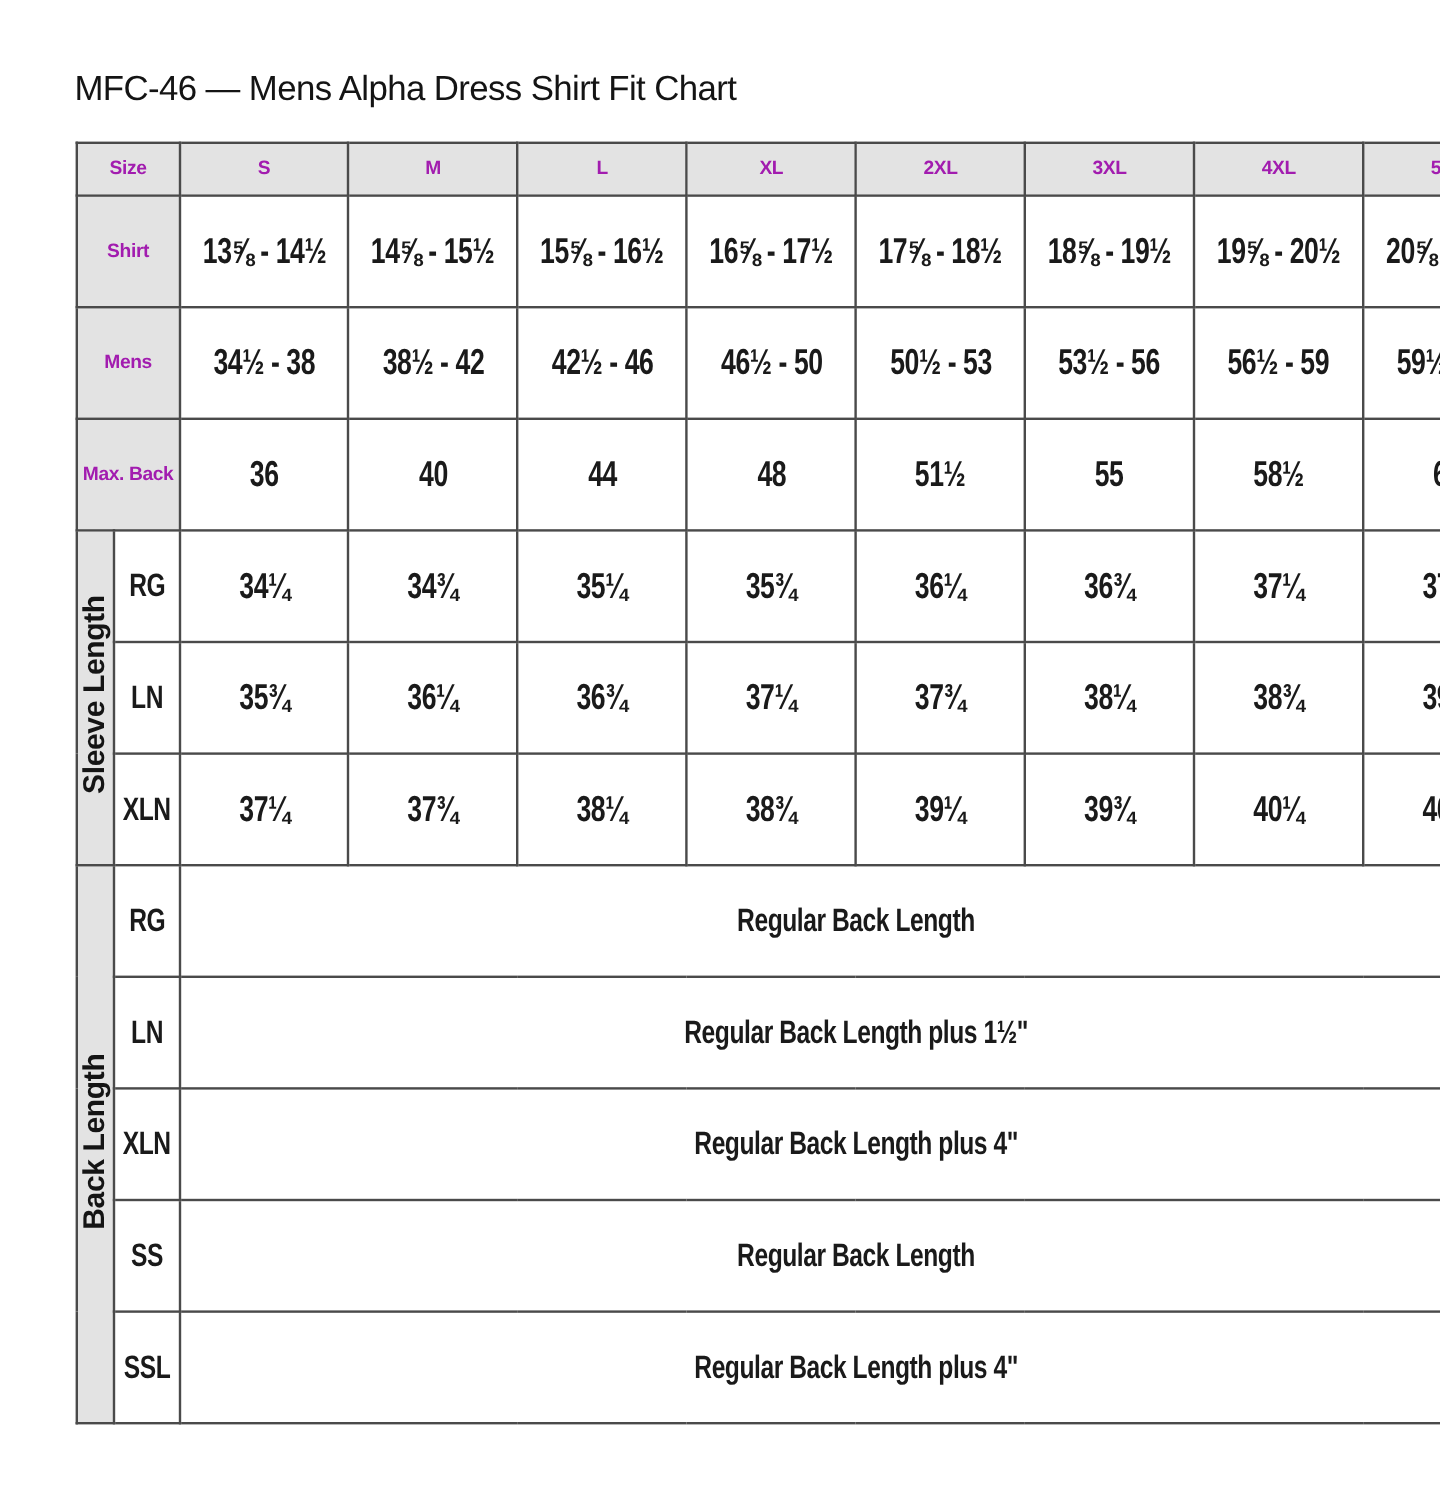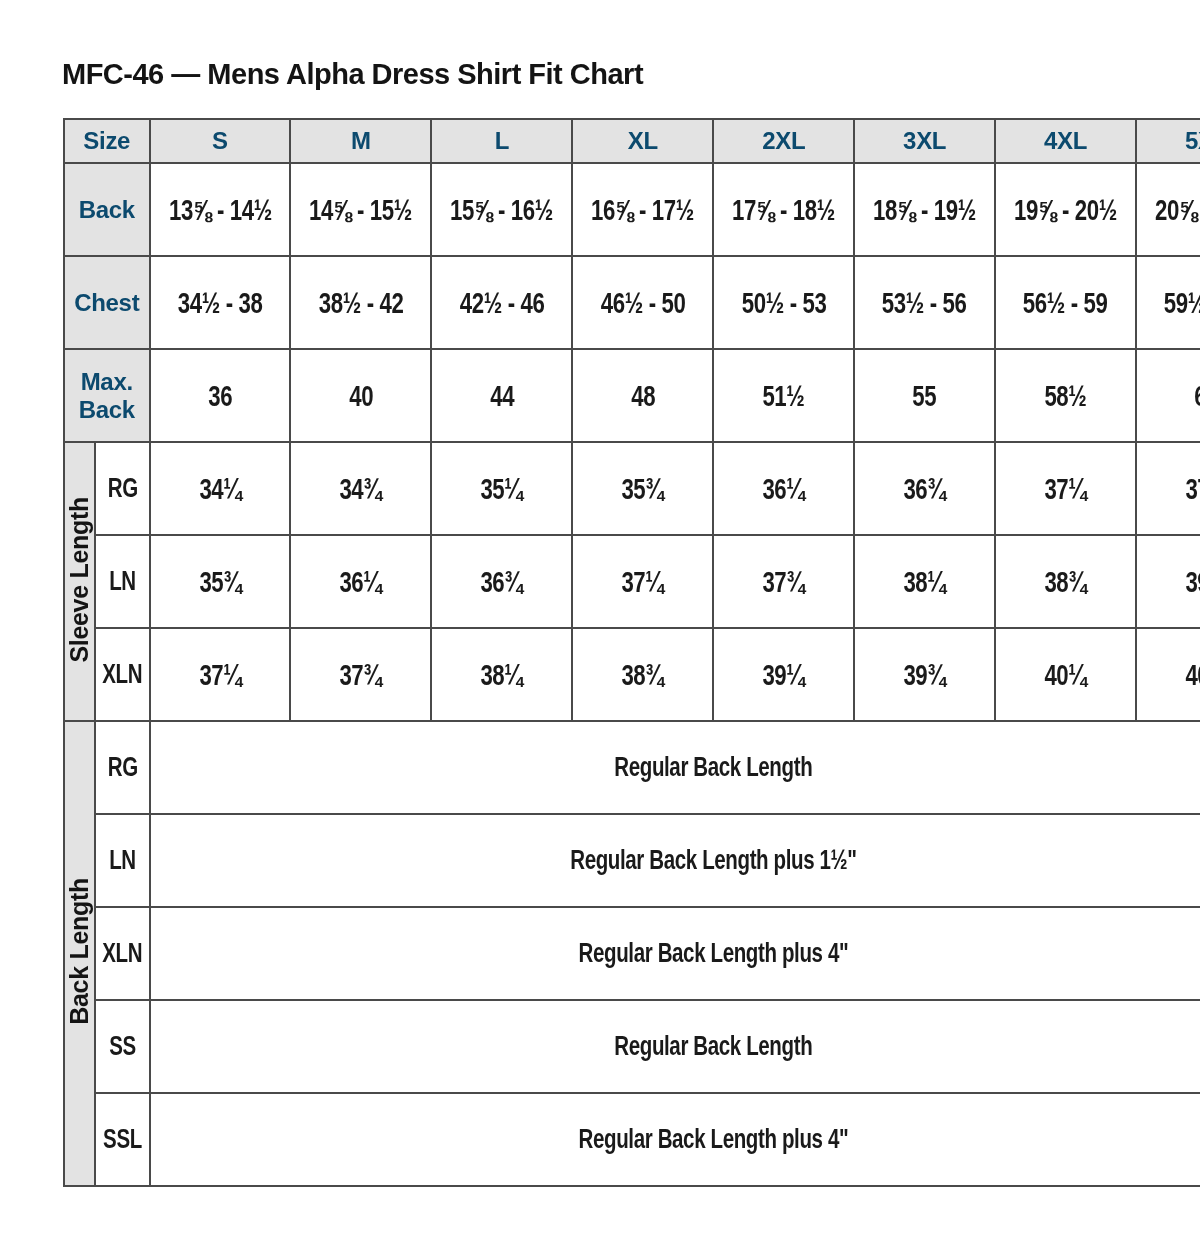--- a/index.html
+++ b/index.html
@@ -16,21 +16,21 @@
     width: 1200px;
     height: 1259px;
     background: #ffffff;
     overflow: hidden;
   }
   .title {
     position: absolute;
     left: 62px;
     top: 58px;
     font-size: 29px;
-    font-weight: bold;
+    font-weight: normal;
     letter-spacing: -0.5px;
     color: #141414;
     white-space: nowrap;
   }
   table.fit {
     position: absolute;
     left: 63px;
     top: 118px;
     border-collapse: collapse;
     table-layout: fixed;
@@ -42,22 +42,22 @@
     vertical-align: middle;
     padding: 0;
     overflow: hidden;
   }
   tr.hrow  { height: 44px; }
   tr.drow  { height: 93px; }
   td.gray  { background: #e3e3e3; }
   td.white { background: #ffffff; }
   .lbl {
     font-weight: bold;
-    font-size: 24px;
-    color: #0c4a6e;
+    font-size: 16px;
+    color: #a21caf;
     letter-spacing: -0.3px;
   }
   
   .cnd {
     display: inline-block;
     transform: scaleX(0.74);
     transform-origin: center center;
     font-weight: bold;
     font-size: 30px;
     letter-spacing: -0.5px;
@@ -110,32 +110,32 @@
           <td class="gray"><span class="lbl">S</span></td>
           <td class="gray"><span class="lbl">M</span></td>
           <td class="gray"><span class="lbl">L</span></td>
           <td class="gray"><span class="lbl">XL</span></td>
           <td class="gray"><span class="lbl">2XL</span></td>
           <td class="gray"><span class="lbl">3XL</span></td>
           <td class="gray"><span class="lbl">4XL</span></td>
           <td class="gray"><span class="lbl">5XL</span></td>
         </tr>
         <tr class="drow">
-          <td class="gray" colspan="2"><span class="lbl">Back</span></td>
+          <td class="gray" colspan="2"><span class="lbl">Shirt</span></td>
           <td class="white"><span class="cnd">13⅝ - 14½</span></td>
           <td class="white"><span class="cnd">14⅝ - 15½</span></td>
           <td class="white"><span class="cnd">15⅝ - 16½</span></td>
           <td class="white"><span class="cnd">16⅝ - 17½</span></td>
           <td class="white"><span class="cnd">17⅝ - 18½</span></td>
           <td class="white"><span class="cnd">18⅝ - 19½</span></td>
           <td class="white"><span class="cnd">19⅝ - 20½</span></td>
           <td class="white"><span class="cnd">20⅝ - 21½</span></td>
         </tr>
         <tr class="drow">
-          <td class="gray" colspan="2"><span class="lbl">Chest</span></td>
+          <td class="gray" colspan="2"><span class="lbl">Mens</span></td>
           <td class="white"><span class="cnd">34½ - 38</span></td>
           <td class="white"><span class="cnd">38½ - 42</span></td>
           <td class="white"><span class="cnd">42½ - 46</span></td>
           <td class="white"><span class="cnd">46½ - 50</span></td>
           <td class="white"><span class="cnd">50½ - 53</span></td>
           <td class="white"><span class="cnd">53½ - 56</span></td>
           <td class="white"><span class="cnd">56½ - 59</span></td>
           <td class="white"><span class="cnd">59½ - 62</span></td>
         </tr>
         <tr class="drow">

